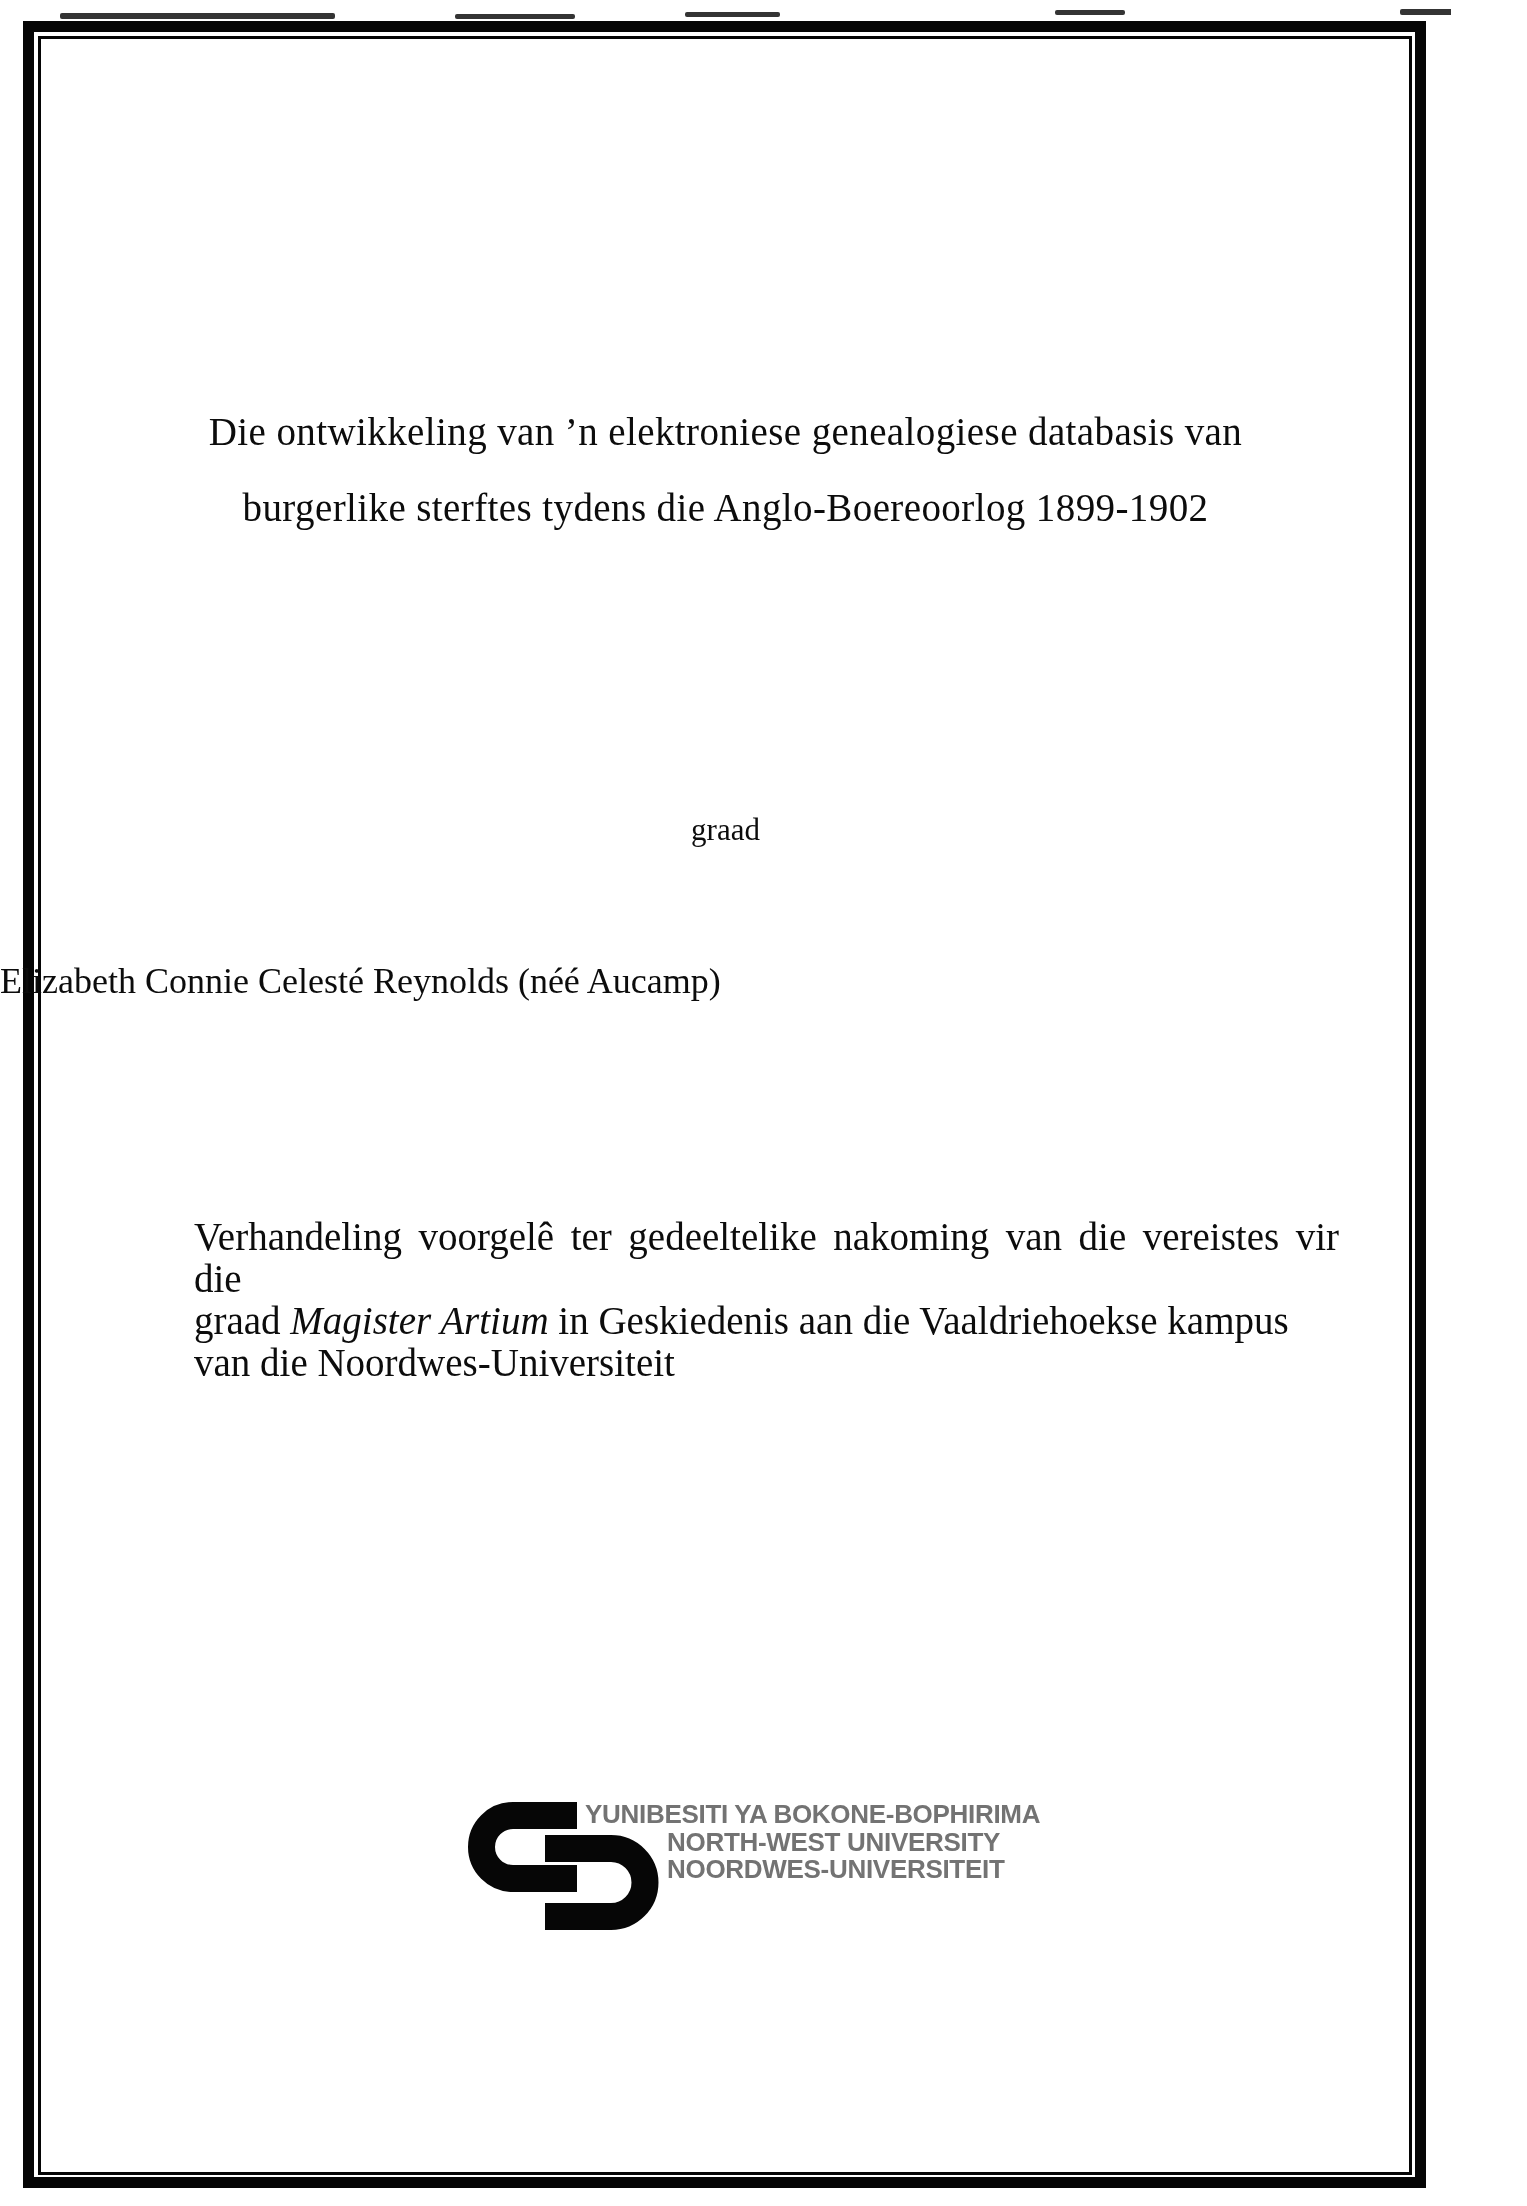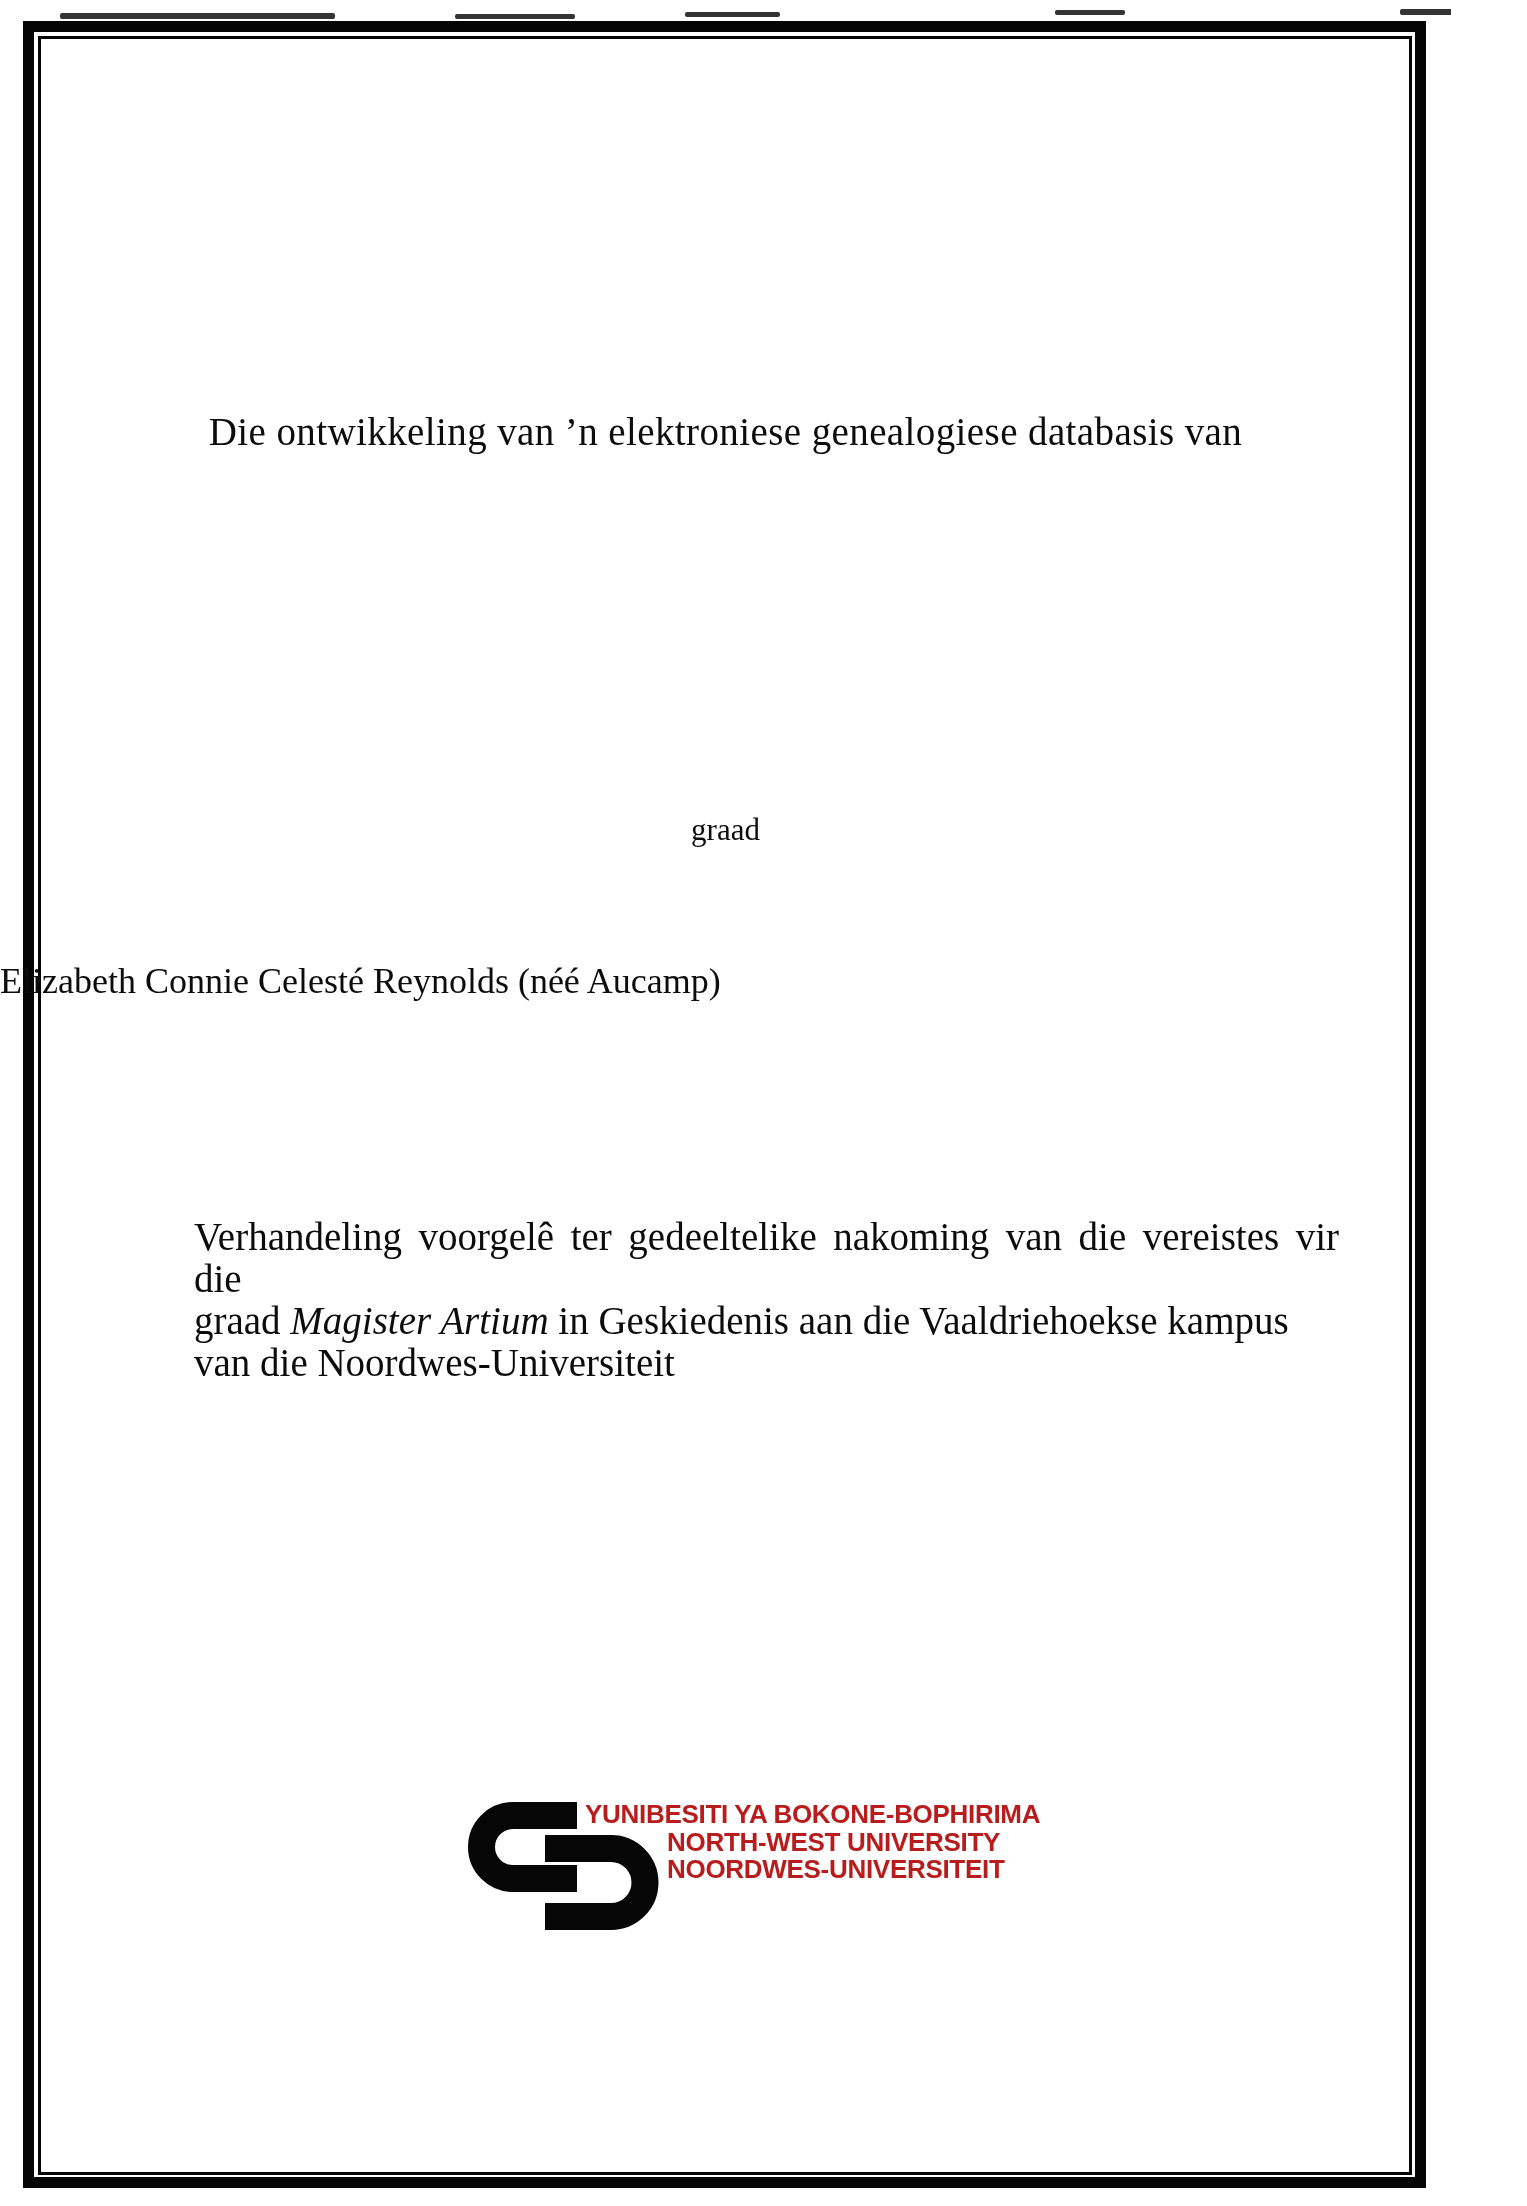--- a/index.html
+++ b/index.html
@@ -60,41 +60,42 @@
   }
   .logo-mark { position: absolute; left: 461px; top: 1800px; }
   .logo-text {
     position: absolute;
     left: 585px; top: 1801px;
     font-family: "Liberation Sans", sans-serif;
     font-weight: 700;
     font-size: 26px;
     line-height: 27.5px;
     letter-spacing: -0.3px;
-    color: #b91c1c;
+    color: #737373;
     white-space: nowrap;
   }
   .logo-text .ind { margin-left: 82px; }
 </style>
 </head>
 <body>
 
 <div class="page">
 
   <div class="smudge" style="left:60px; top:13px; width:275px; height:6px;"></div>
   <div class="smudge" style="left:455px; top:14px; width:120px; height:5px;"></div>
   <div class="smudge" style="left:685px; top:12px; width:95px; height:5px;"></div>
   <div class="smudge" style="left:1055px; top:10px; width:70px; height:5px;"></div>
   <div class="smudge" style="left:1400px; top:9px; width:55px; height:6px;"></div>
 
   <div class="border-outer"></div>
   <div class="border-inner"></div>
 
   <div class="title">
     <div>Die ontwikkeling van ’n elektroniese genealogiese databasis van</div>
+    <div>burgerlike sterftes tydens die Anglo-Boereoorlog 1899-1902</div>
   </div>
 
   <div class="byline">graad</div>
 
   <div class="author">Elizabeth Connie Celesté Reynolds (néé Aucamp)</div>
 
   <div class="statement">
     <div class="justify-line">Verhandeling voorgelê ter gedeeltelike nakoming van die vereistes vir die</div>
     <div><span>graad </span><span class="it">Magister Artium</span><span> in Geskiedenis aan die Vaaldriehoekse kampus</span></div>
     <div>van die Noordwes-Universiteit</div>

